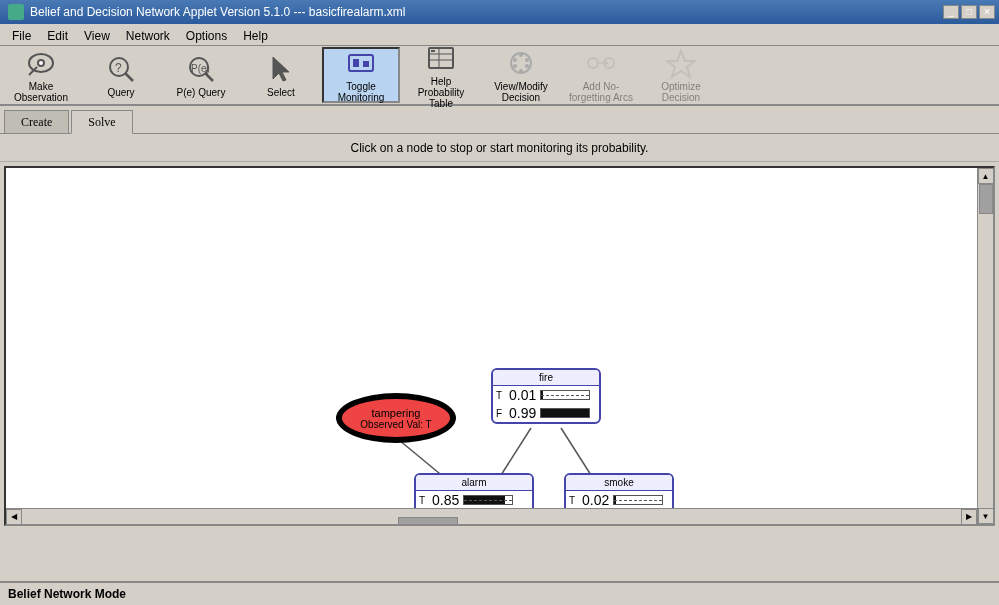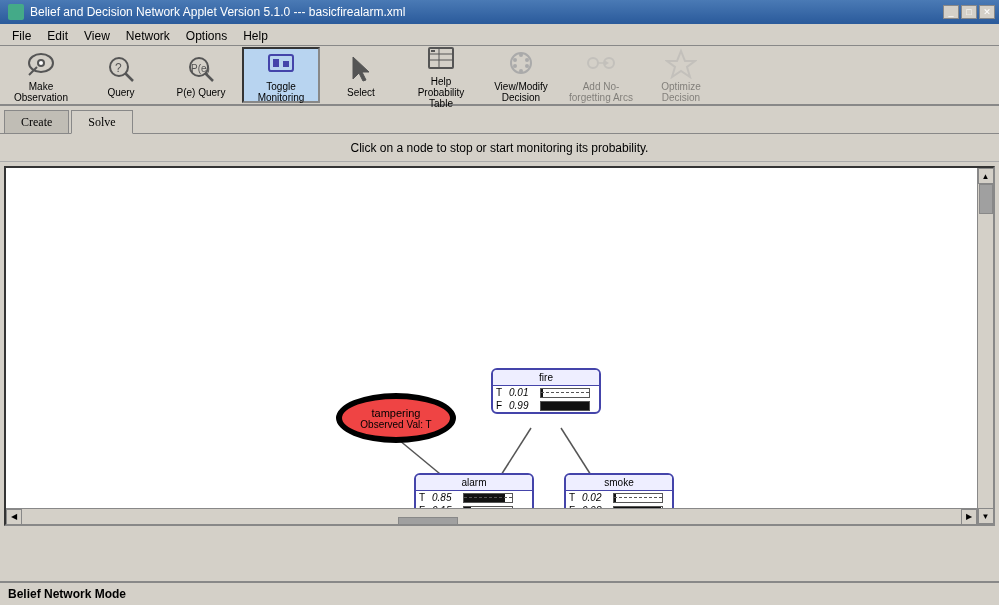--- a/index.html
+++ b/index.html
@@ -190,21 +190,21 @@
       background: #eeeeff;
       border-radius: 4px 4px 0 0;
     }
     .node-box .node-row {
       display: flex;
       align-items: center;
       padding: 1px 3px;
       gap: 3px;
     }
     .node-box .node-label { width: 10px; font-size: 10px; }
-    .node-box .node-val { width: 28px; font-size: 10px; font-style: italic; }
+    .node-box .node-val { width: 28px; font-size: 14px; }
     .prob-bar-container {
       width: 50px;
       height: 10px;
       border: 1px solid #555;
       background: white;
       position: relative;
     }
     .prob-bar {
       height: 100%;
       background: #111;
@@ -303,39 +303,39 @@
     <div class="toolbar-icon">
       <svg width="32" height="32" viewBox="0 0 32 32">
         <circle cx="14" cy="14" r="9" fill="none" stroke="#555" stroke-width="2"></circle>
         <line x1="20" y1="20" x2="28" y2="28" stroke="#555" stroke-width="2.5"></line>
         <text x="6" y="19" font-size="10" fill="#555">P(e)</text>
       </svg>
     </div>
     <span>P(e) Query</span>
   </div>
 
+  <div class="toolbar-btn">
+    <div class="toolbar-icon">
+      <svg width="32" height="32" viewBox="0 0 32 32">
+        <polygon points="8,4 8,26 14,20 18,28 21,27 17,19 24,19" fill="#555" stroke="#555" stroke-width="1"></polygon>
+      </svg>
+    </div>
+    <span>Select</span>
+  </div>
+
   <div class="toolbar-btn active">
     <div class="toolbar-icon">
       <svg width="32" height="32" viewBox="0 0 32 32">
         <rect x="4" y="8" width="24" height="16" rx="2" fill="none" stroke="#4444aa" stroke-width="2"></rect>
         <rect x="8" y="12" width="6" height="8" fill="#4444aa"></rect>
         <rect x="18" y="14" width="6" height="6" fill="#4444aa"></rect>
         <line x1="4" y1="24" x2="28" y2="24" stroke="#4444aa" stroke-width="1"></line>
       </svg>
     </div>
     <span>Toggle Monitoring</span>
-  </div>
-
-  <div class="toolbar-btn">
-    <div class="toolbar-icon">
-      <svg width="32" height="32" viewBox="0 0 32 32">
-        <polygon points="8,4 8,26 14,20 18,28 21,27 17,19 24,19" fill="#555" stroke="#555" stroke-width="1"></polygon>
-      </svg>
-    </div>
-    <span>Select</span>
   </div>
 
   <div class="toolbar-btn">
     <div class="toolbar-icon">
       <svg width="32" height="32" viewBox="0 0 32 32">
         <rect x="4" y="6" width="24" height="20" rx="1" fill="none" stroke="#555" stroke-width="2"></rect>
         <line x1="4" y1="12" x2="28" y2="12" stroke="#555" stroke-width="1"></line>
         <line x1="4" y1="18" x2="28" y2="18" stroke="#555" stroke-width="1"></line>
         <line x1="14" y1="6" x2="14" y2="26" stroke="#555" stroke-width="1"></line>
         <rect x="6" y="8" width="4" height="2" fill="#555"></rect>

